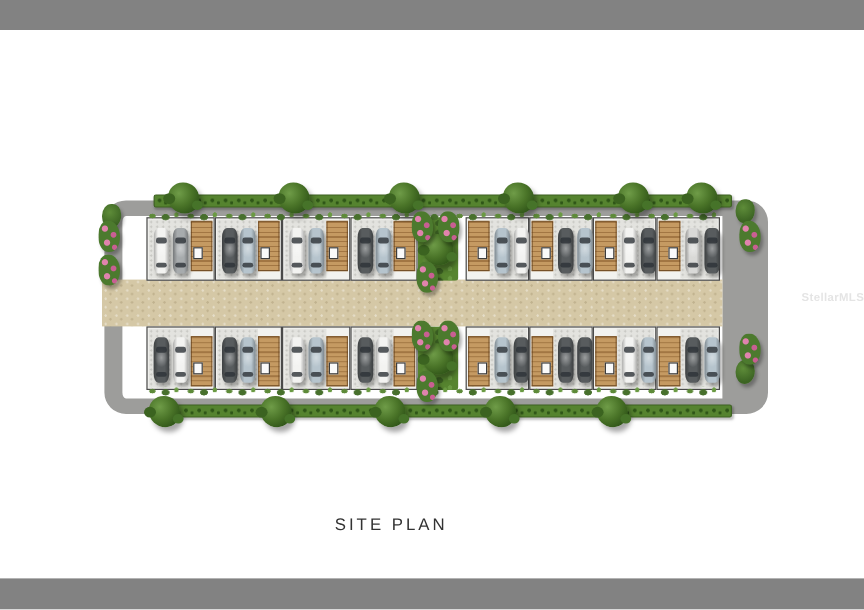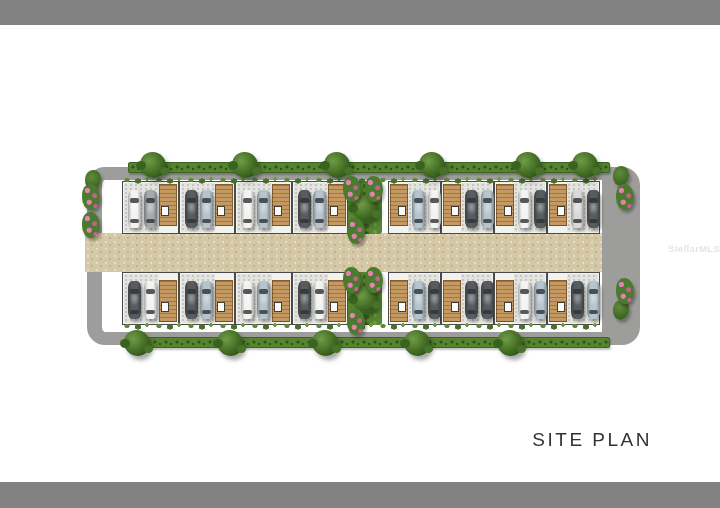--- a/index.html
+++ b/index.html
@@ -131,21 +131,21 @@
     background-image:
       radial-gradient(4px 3px at 7px 4px, #5d8a38 60%, transparent 70%),
       radial-gradient(5px 4px at 18px 5px, #3a5e22 60%, transparent 70%),
       radial-gradient(3px 3px at 27px 3px, #6a9a42 60%, transparent 70%);
     background-size:32px 8px;
   }
   .median .tree{left:4px;top:14px;}
 
   .caption{
     position:absolute;left:0;width:652px;top:429px;
-    text-align:right;font-size:19px;letter-spacing:2.5px;color:#333;
+    text-align:center;font-size:14px;letter-spacing:2.5px;color:#333;
   }
   .watermark{
     position:absolute;left:668px;top:243px;
     font-size:9.5px;font-weight:700;color:#dcdcdc;opacity:.75;letter-spacing:.3px;
   }
 </style>
 </head>
 <body>
 
 <div>

